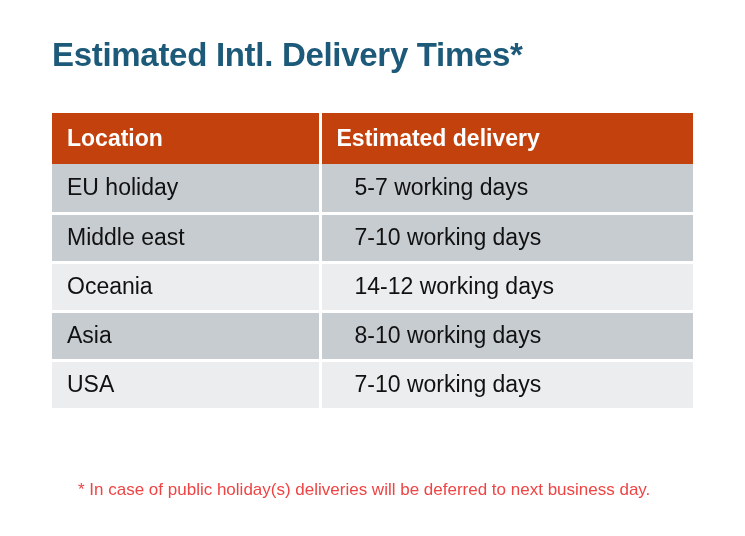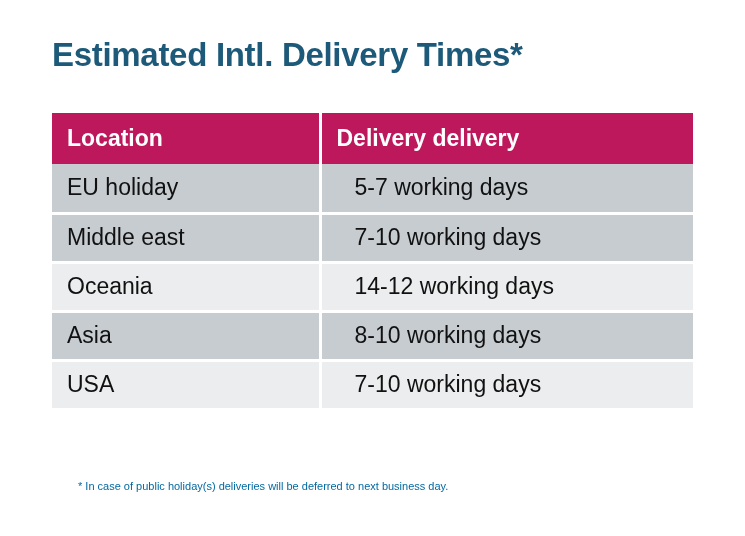--- a/index.html
+++ b/index.html
@@ -48,21 +48,21 @@
     height: 49px;
     font-size: 23px;
     color: #111111;
     font-weight: normal;
     box-sizing: border-box;
   }
   table.delivery-table col.col-location { width: 268px; }
   table.delivery-table col.col-delivery { width: 373px; }
 
   table.delivery-table thead th {
-    background: #be185d;
+    background: #c2410c;
     color: #ffffff;
     font-weight: bold;
     font-size: 23px;
     height: 51px;
   }
   table.delivery-table thead th.header-location {
     border-right: 3px solid #ffffff;
   }
   table.delivery-table tbody tr td {
     border-right: 3px solid #ffffff;
@@ -75,42 +75,42 @@
   table.delivery-table tbody tr.row-odd td {
     background: #c7ccd1;
   }
   table.delivery-table tbody tr.row-even td {
     background: #ebedee;
   }
   .footnote {
     position: absolute;
     left: 78px;
     top: 480px;
-    font-size: 11px;
-    color: #0369a1;
+    font-size: 17px;
+    color: #ef4444;
     white-space: nowrap;
   }
 </style>
 </head>
 <body>
 
 <div class="page">
 
   <div class="title">Estimated Intl. Delivery Times*</div>
 
   <div class="table-wrap">
     <table class="delivery-table">
       <colgroup>
         <col class="col-location">
         <col class="col-delivery">
       </colgroup>
       <thead>
         <tr>
           <th class="header-location">Location</th>
-          <th class="header-delivery">Delivery delivery</th>
+          <th class="header-delivery">Estimated delivery</th>
         </tr>
       </thead>
       <tbody>
         <tr class="row-odd">
           <td>EU holiday</td>
           <td>5-7 working days</td>
         </tr>
         <tr class="row-odd">
           <td>Middle east</td>
           <td>7-10 working days</td>

